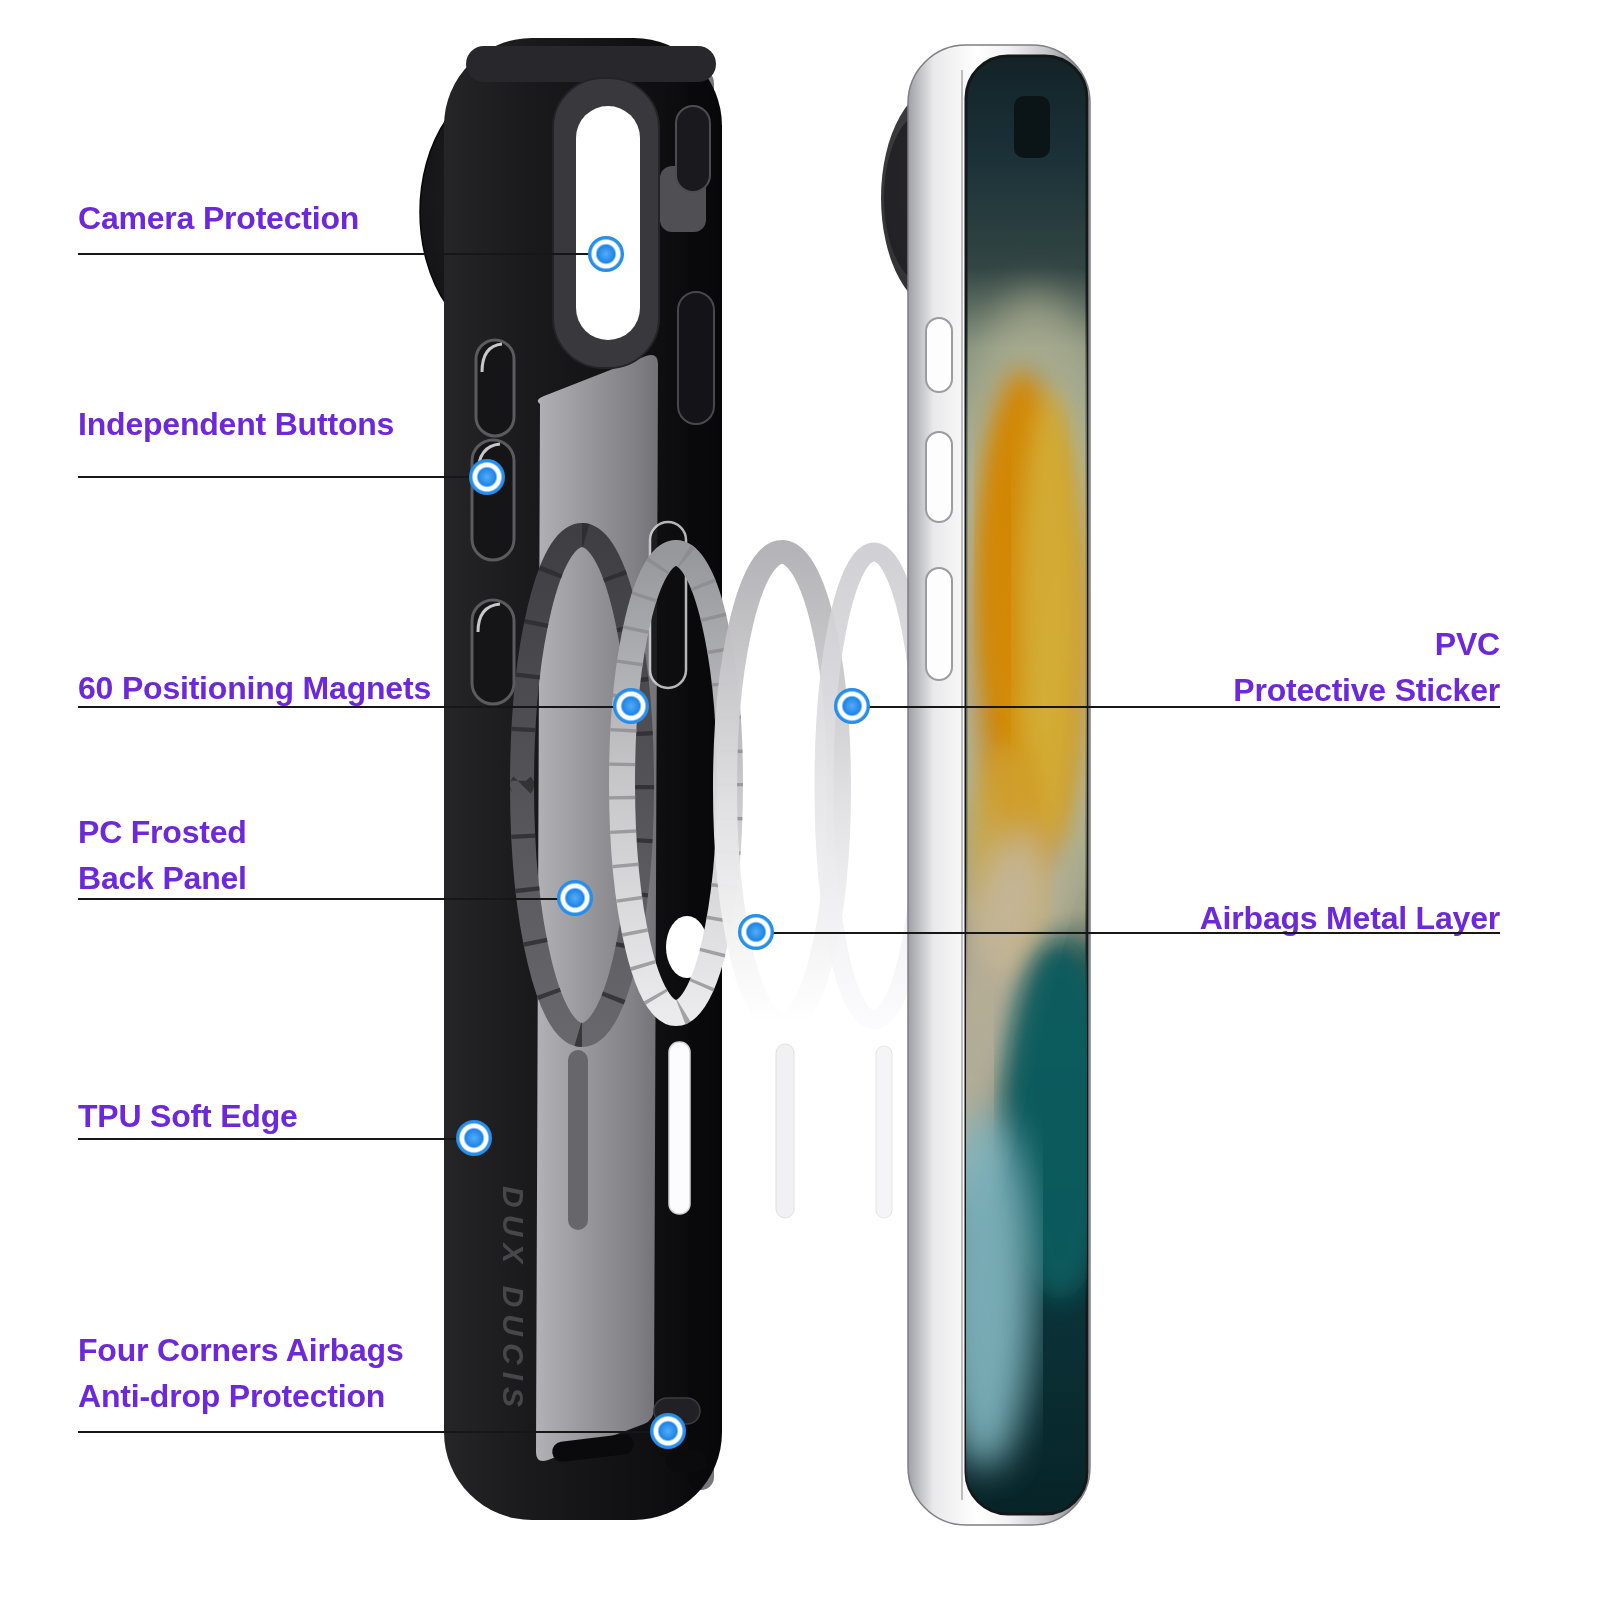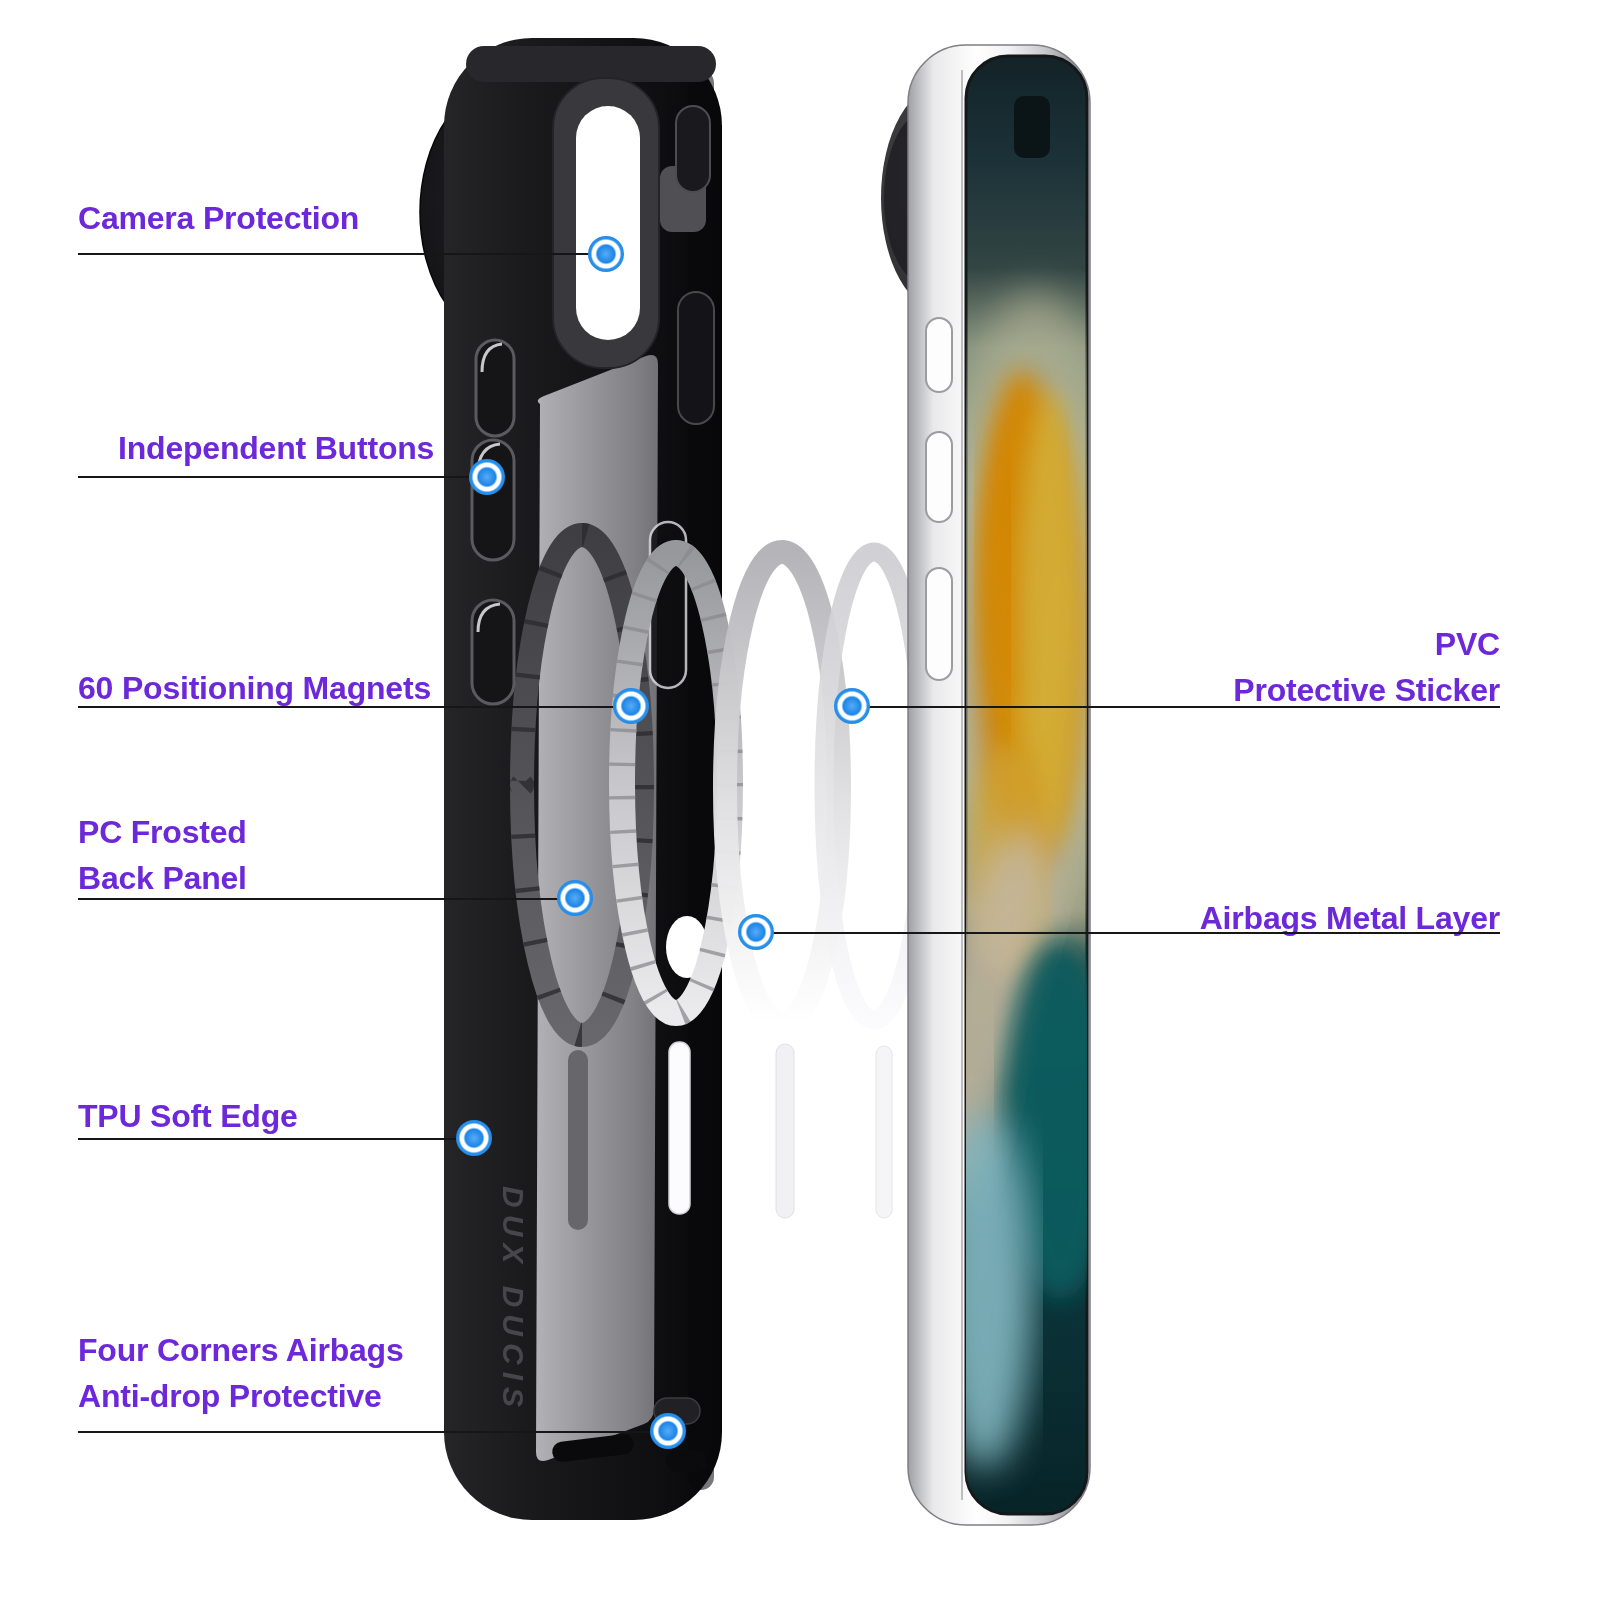--- a/index.html
+++ b/index.html
@@ -183,39 +183,39 @@
         <rect x="926" y="432" width="26" height="90" rx="13"></rect>
         <rect x="926" y="568" width="26" height="112" rx="13"></rect>
       </g>
     </g>
   </svg>
 
   <div class="lbl" style="left:78px;top:196px;">Camera Protection</div>
   <div class="cline" style="left:78px;top:253px;width:528px;"></div>
   <span class="dot" style="left:588px;top:236px;"></span>
 
-  <div class="lbl" style="left:78px;top:426px;margin-left:40px;">Independent Buttons</div>
+  <div class="lbl" style="left:78px;top:402px;">Independent Buttons</div>
   <div class="cline" style="left:78px;top:476px;width:409px;"></div>
   <span class="dot" style="left:469px;top:459px;"></span>
 
   <div class="lbl" style="left:78px;top:666px;">60 Positioning Magnets</div>
   <div class="cline" style="left:78px;top:706px;width:553px;"></div>
   <span class="dot" style="left:613px;top:688px;"></span>
 
   <div class="lbl" style="left:78px;top:810px;">PC Frosted</div>
   <div class="lbl" style="left:78px;top:856px;">Back Panel</div>
   <div class="cline" style="left:78px;top:898px;width:497px;"></div>
   <span class="dot" style="left:557px;top:880px;"></span>
 
   <div class="lbl" style="left:78px;top:1094px;">TPU Soft Edge</div>
   <div class="cline" style="left:78px;top:1138px;width:396px;"></div>
   <span class="dot" style="left:456px;top:1120px;"></span>
 
   <div class="lbl" style="left:78px;top:1328px;">Four Corners Airbags</div>
-  <div class="lbl" style="left:78px;top:1374px;">Anti-drop Protective</div>
+  <div class="lbl" style="left:78px;top:1374px;">Anti-drop Protection</div>
   <div class="cline" style="left:78px;top:1431px;width:590px;"></div>
   <span class="dot" style="left:650px;top:1413px;"></span>
 
   <div class="lbl right" style="right:100px;top:602px;">PVC</div>
   <div class="lbl right" style="right:100px;top:648px;">Protective Sticker</div>
   <div class="cline" style="left:852px;top:706px;width:648px;"></div>
   <span class="dot" style="left:834px;top:688px;"></span>
 
   <div class="lbl right" style="right:100px;top:876px;">Airbags Metal Layer</div>
   <div class="cline" style="left:756px;top:932px;width:744px;"></div>

